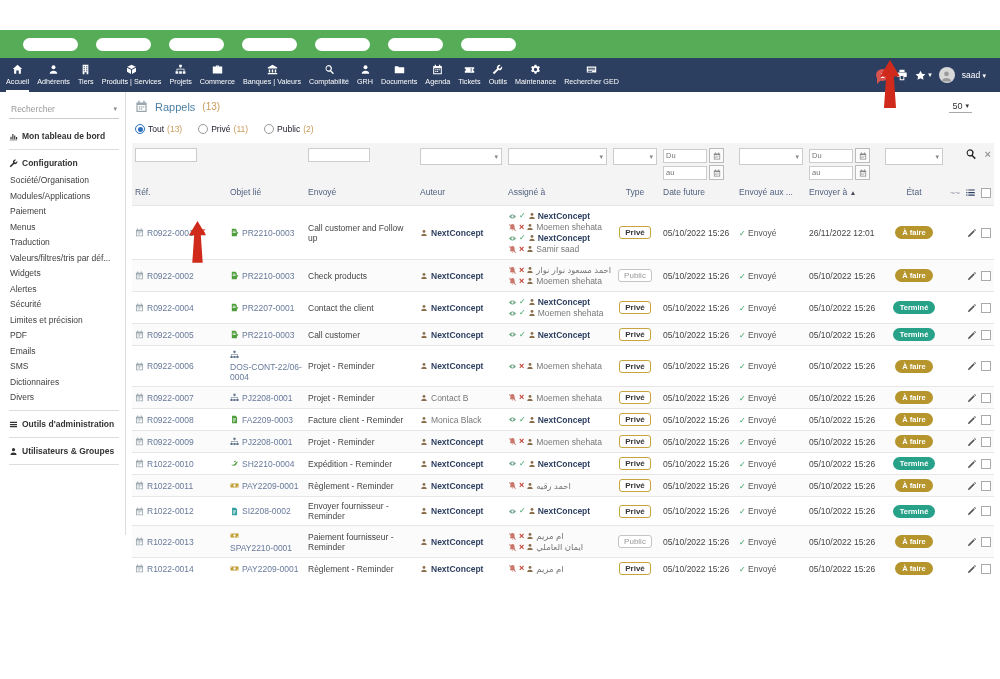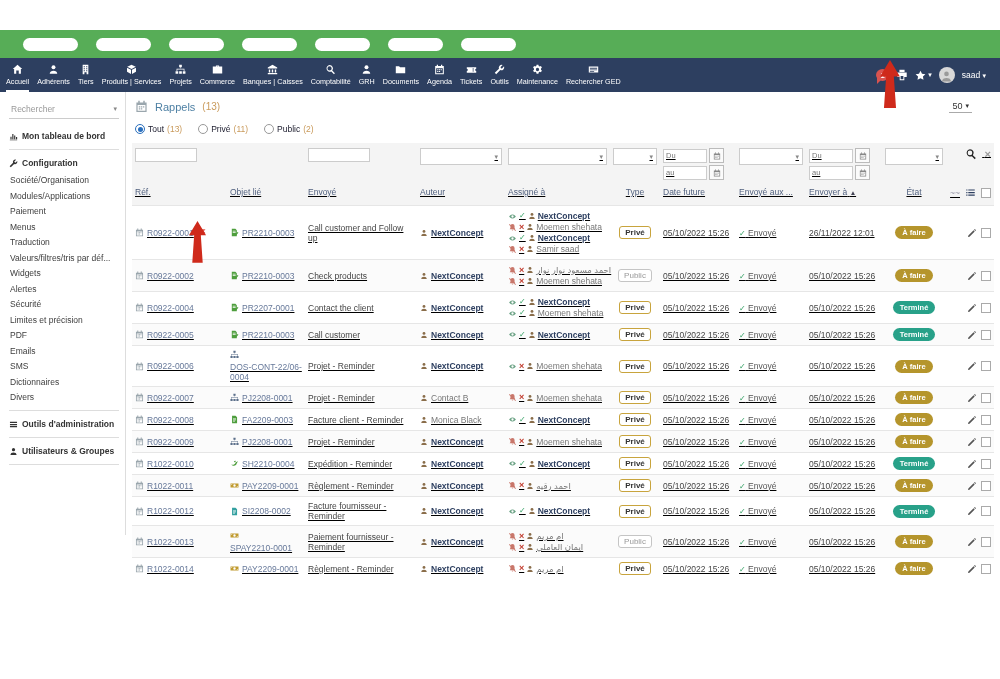--- a/index.html
+++ b/index.html
@@ -50,21 +50,21 @@
   .page-size{margin-left:auto;margin-right:18px;font-size:9px;color:#333;border-bottom:1px solid #aaa;
     padding:1px 3px;cursor:pointer;display:flex;gap:3px;align-items:center;}
   .page-size .caret{color:#333;}
   .radio-row{display:flex;gap:16px;margin:11px 0 9px;font-size:8.5px;color:#223;align-items:center;padding-left:3px;}
   .radio{display:flex;align-items:center;gap:3px;cursor:pointer;}
   .rdot{width:8px;height:8px;border:1px solid #999;border-radius:50%;position:relative;background:#fff;flex:0 0 auto;}
   .rdot.sel{border-color:#2a6fbd;}
   .rdot.sel::after{content:"";position:absolute;inset:1.5px;background:#2a6fbd;border-radius:50%;}
   .radio .cnt{color:#c99a5b;}
   
-  table.grid{border-collapse:collapse;table-layout:fixed;width:862px;font-size:8.5px;text-decoration:underline;}
+  table.grid{border-collapse:collapse;table-layout:fixed;width:862px;font-size:8.5px;}
   .tfilter td{background:#f4f4f4;padding:5px 3px 3px;vertical-align:top;}
   .thead td{background:#f4f4f4;padding:2px 3px 7px;color:#4f5f7d;vertical-align:top;}
   tbody td{padding:4px 3px;border-top:1px solid #e6e6e6;vertical-align:middle;color:#444;word-wrap:break-word;}
   tbody tr:nth-child(even) td{background:#fbfbfb;}
   .f-input{width:92%;max-width:62px;height:14px;border:1px solid #ccc;background:#fff;box-sizing:border-box;font-size:8px;padding:0 2px;}
   .f-select{height:15px;border:1px solid #ccc;background:#fff;display:flex;align-items:center;justify-content:flex-end;
     padding:0 3px;color:#999;font-size:8px;cursor:pointer;}
   .f-select .caret{color:#888;}
   .drow{display:flex;gap:2px;margin:0 0 2px;align-items:center;}
   .f-date{width:38px;height:12px;border:1px solid #ccc;font-size:7.5px;padding:0 2px;color:#aaa;background:#fff;box-sizing:content-box;}
@@ -170,21 +170,21 @@
             </svg>
           </span>
      <span>Commerce</span>
    </div>
         <div class="nav-item">
      <span class="ic" style="width:11px;height:11px;color:#fff">
             <svg viewBox="0 0 14 14" fill="currentColor">
               <path d="M1 4.6 7 .9l6 3.7v1.2H1zM2.3 6.9h1.8v3.9H2.3zM6.1 6.9h1.8v3.9H6.1zM9.9 6.9h1.8v3.9H9.9zM1 11.6h12V13H1z"></path>
             </svg>
           </span>
-     <span>Banques | Caisses</span>
+     <span>Banques | Valeurs</span>
    </div>
         <div class="nav-item">
      <span class="ic" style="width:11px;height:11px;color:#fff">
             <svg viewBox="0 0 14 14" fill="currentColor">
               <path fill-rule="evenodd" d="M5.8 1.4a4.3 4.3 0 013.4 7l3.4 3.4-1.2 1.2L8 9.6a4.3 4.3 0 11-2.2-8.2zM5.8 3a2.7 2.7 0 100 5.4 2.7 2.7 0 000-5.4z"></path>
             </svg>
           </span>
      <span>Comptabilité</span>
    </div>
         <div class="nav-item">
@@ -1225,21 +1225,21 @@
     <td>
               <span class="cell-flex">
                 <span class="ic" style="width:9px;height:9px;color:#33a0a0">
                   <svg viewBox="0 0 14 14" fill="currentColor">
                     <path fill-rule="evenodd" d="M3.2 1h5.4L11 3.4V13H3.2zM4.7 5h4.6v1H4.7zM4.7 7h4.6v1H4.7zM4.7 9h3v1H4.7z"></path>
                   </svg>
                 </span>
                 <a class="obj-link">SI2208-0002</a>
               </span>
             </td>
-    <td><span>Facture fournisseur - Reminder</span></td>
+    <td><span>Envoyer fournisseur - Reminder</span></td>
     <td>
               <span class="cell-flex">
                 <span class="ic" style="width:8px;height:8px;color:#8a6d4a">
                   <svg viewBox="0 0 14 14" fill="currentColor">
                     <circle cx="7" cy="4.2" r="2.5"></circle>
                     <path d="M2.2 12.4c0-2.7 2.2-3.9 4.8-3.9s4.8 1.2 4.8 3.9z"></path>
                   </svg>
                 </span>
                 <span class="name-bold">NextConcept</span>
               </span>

